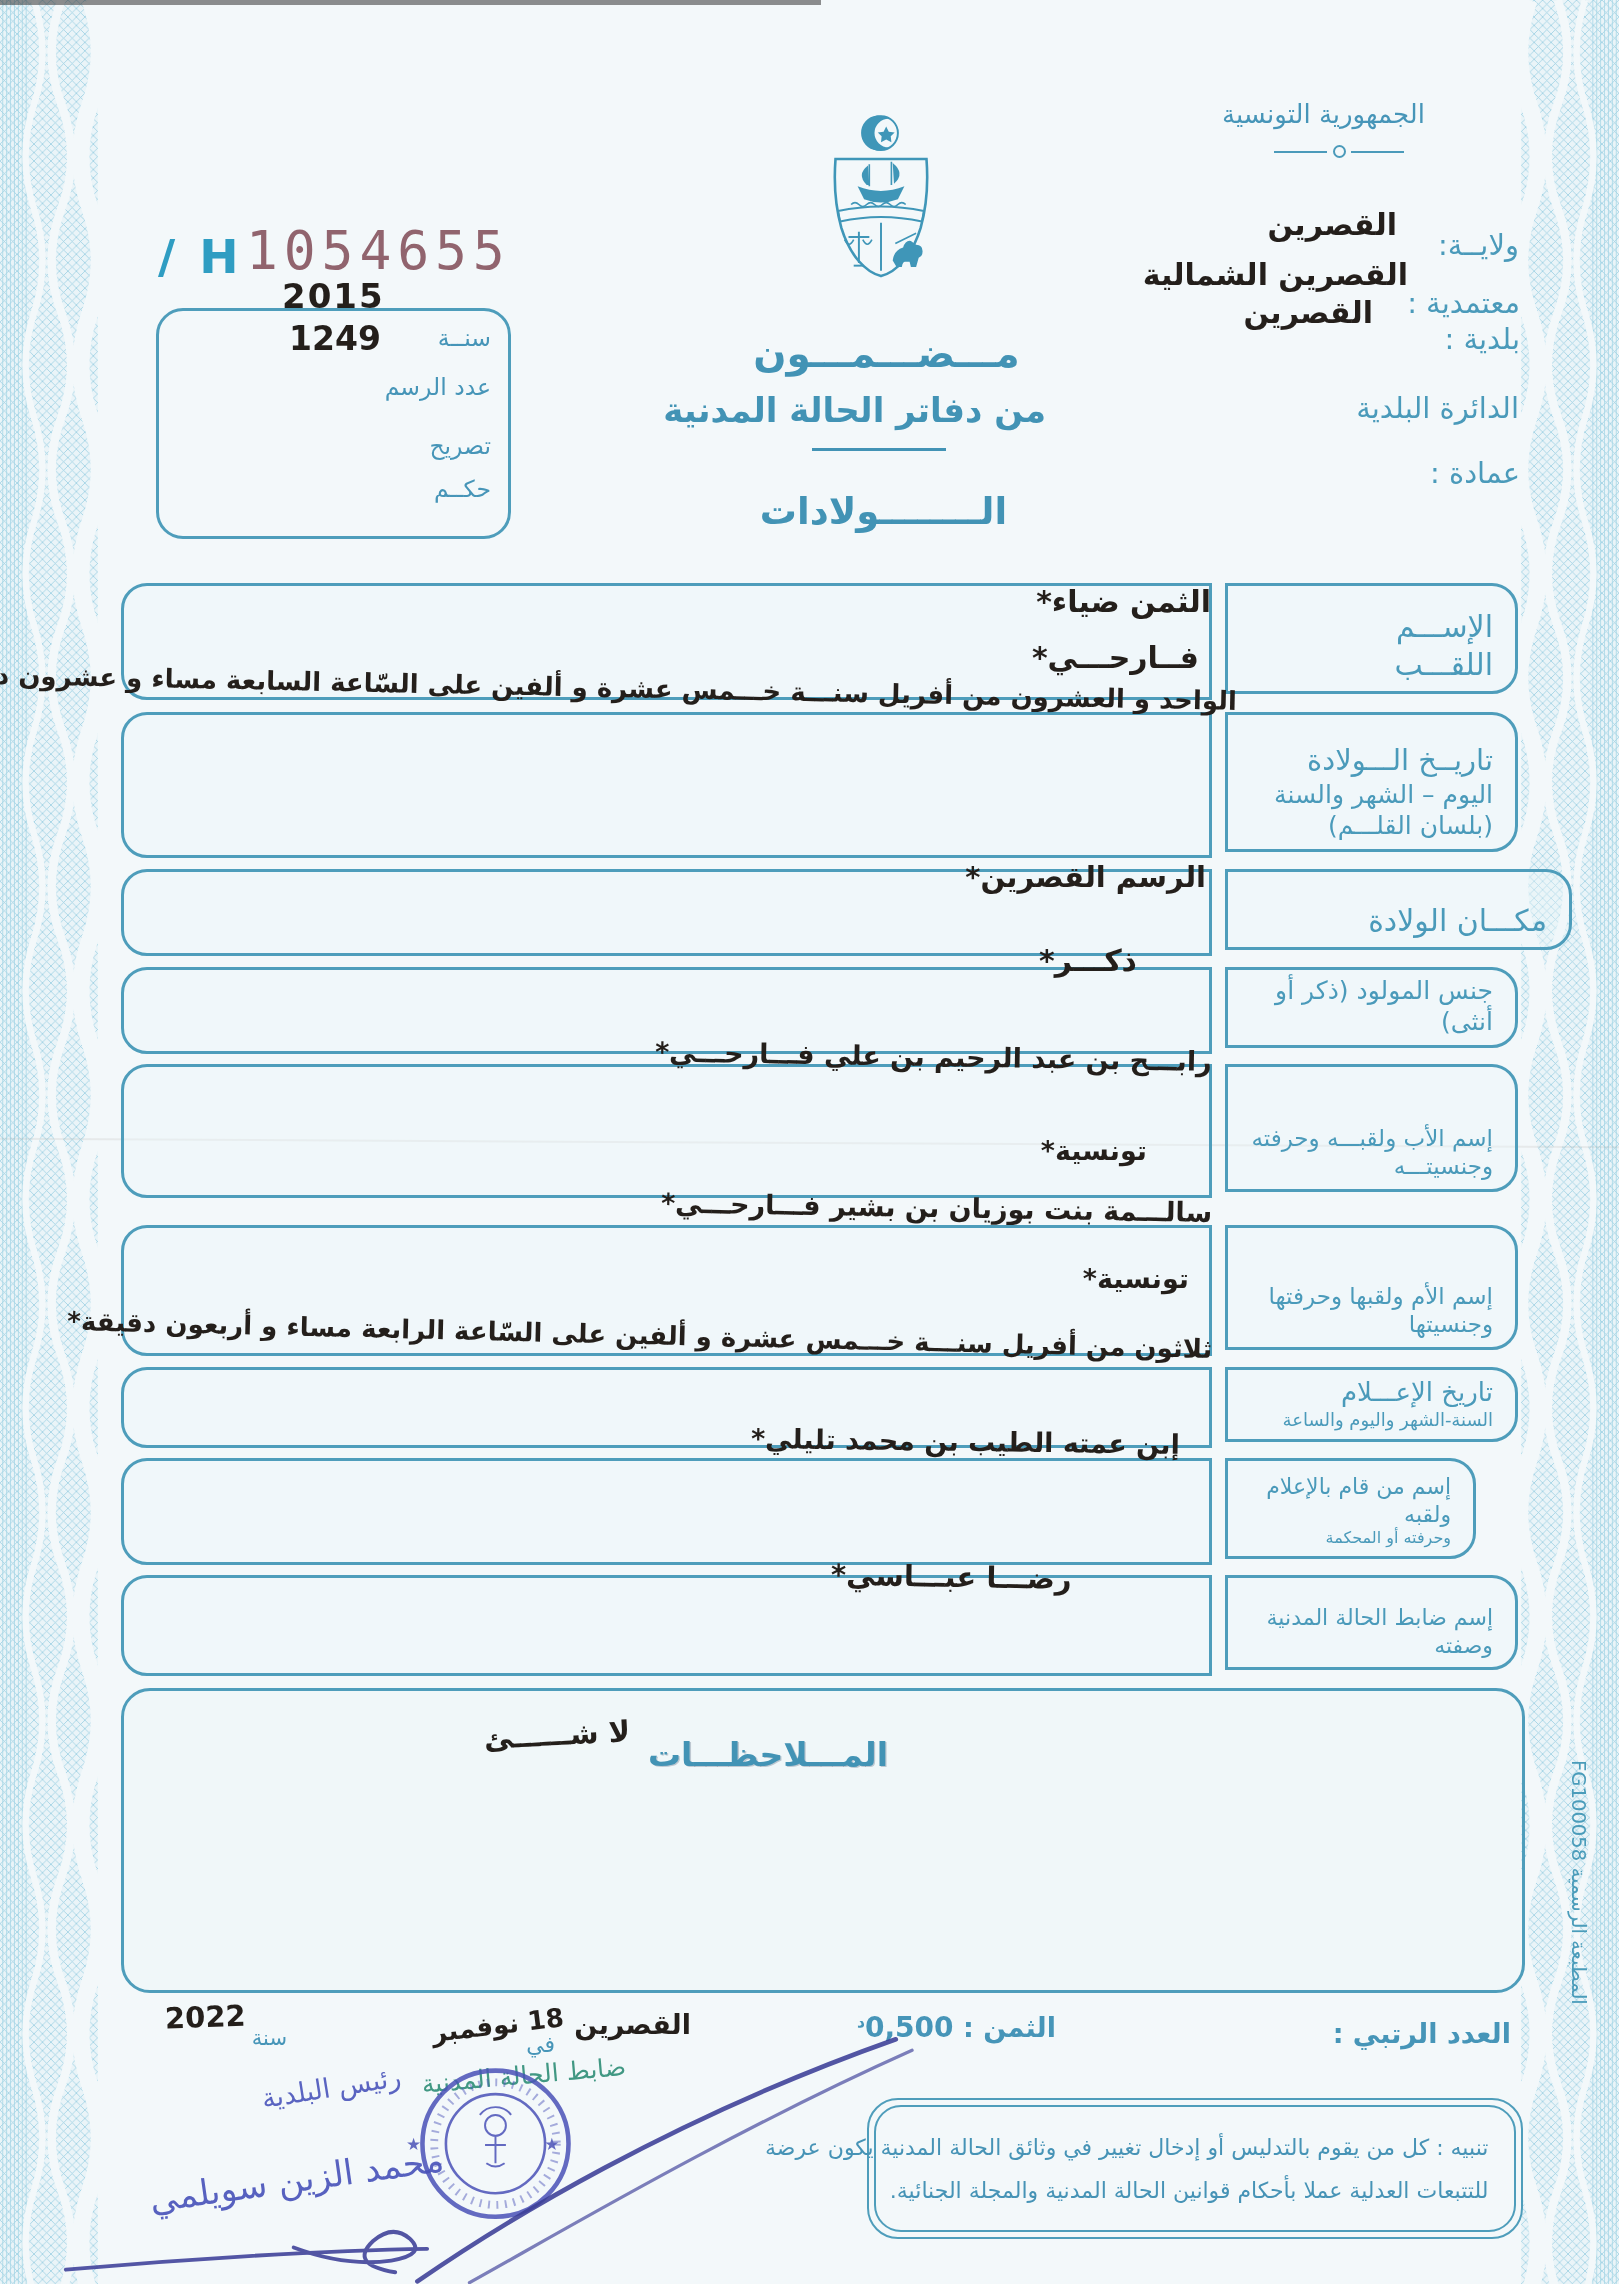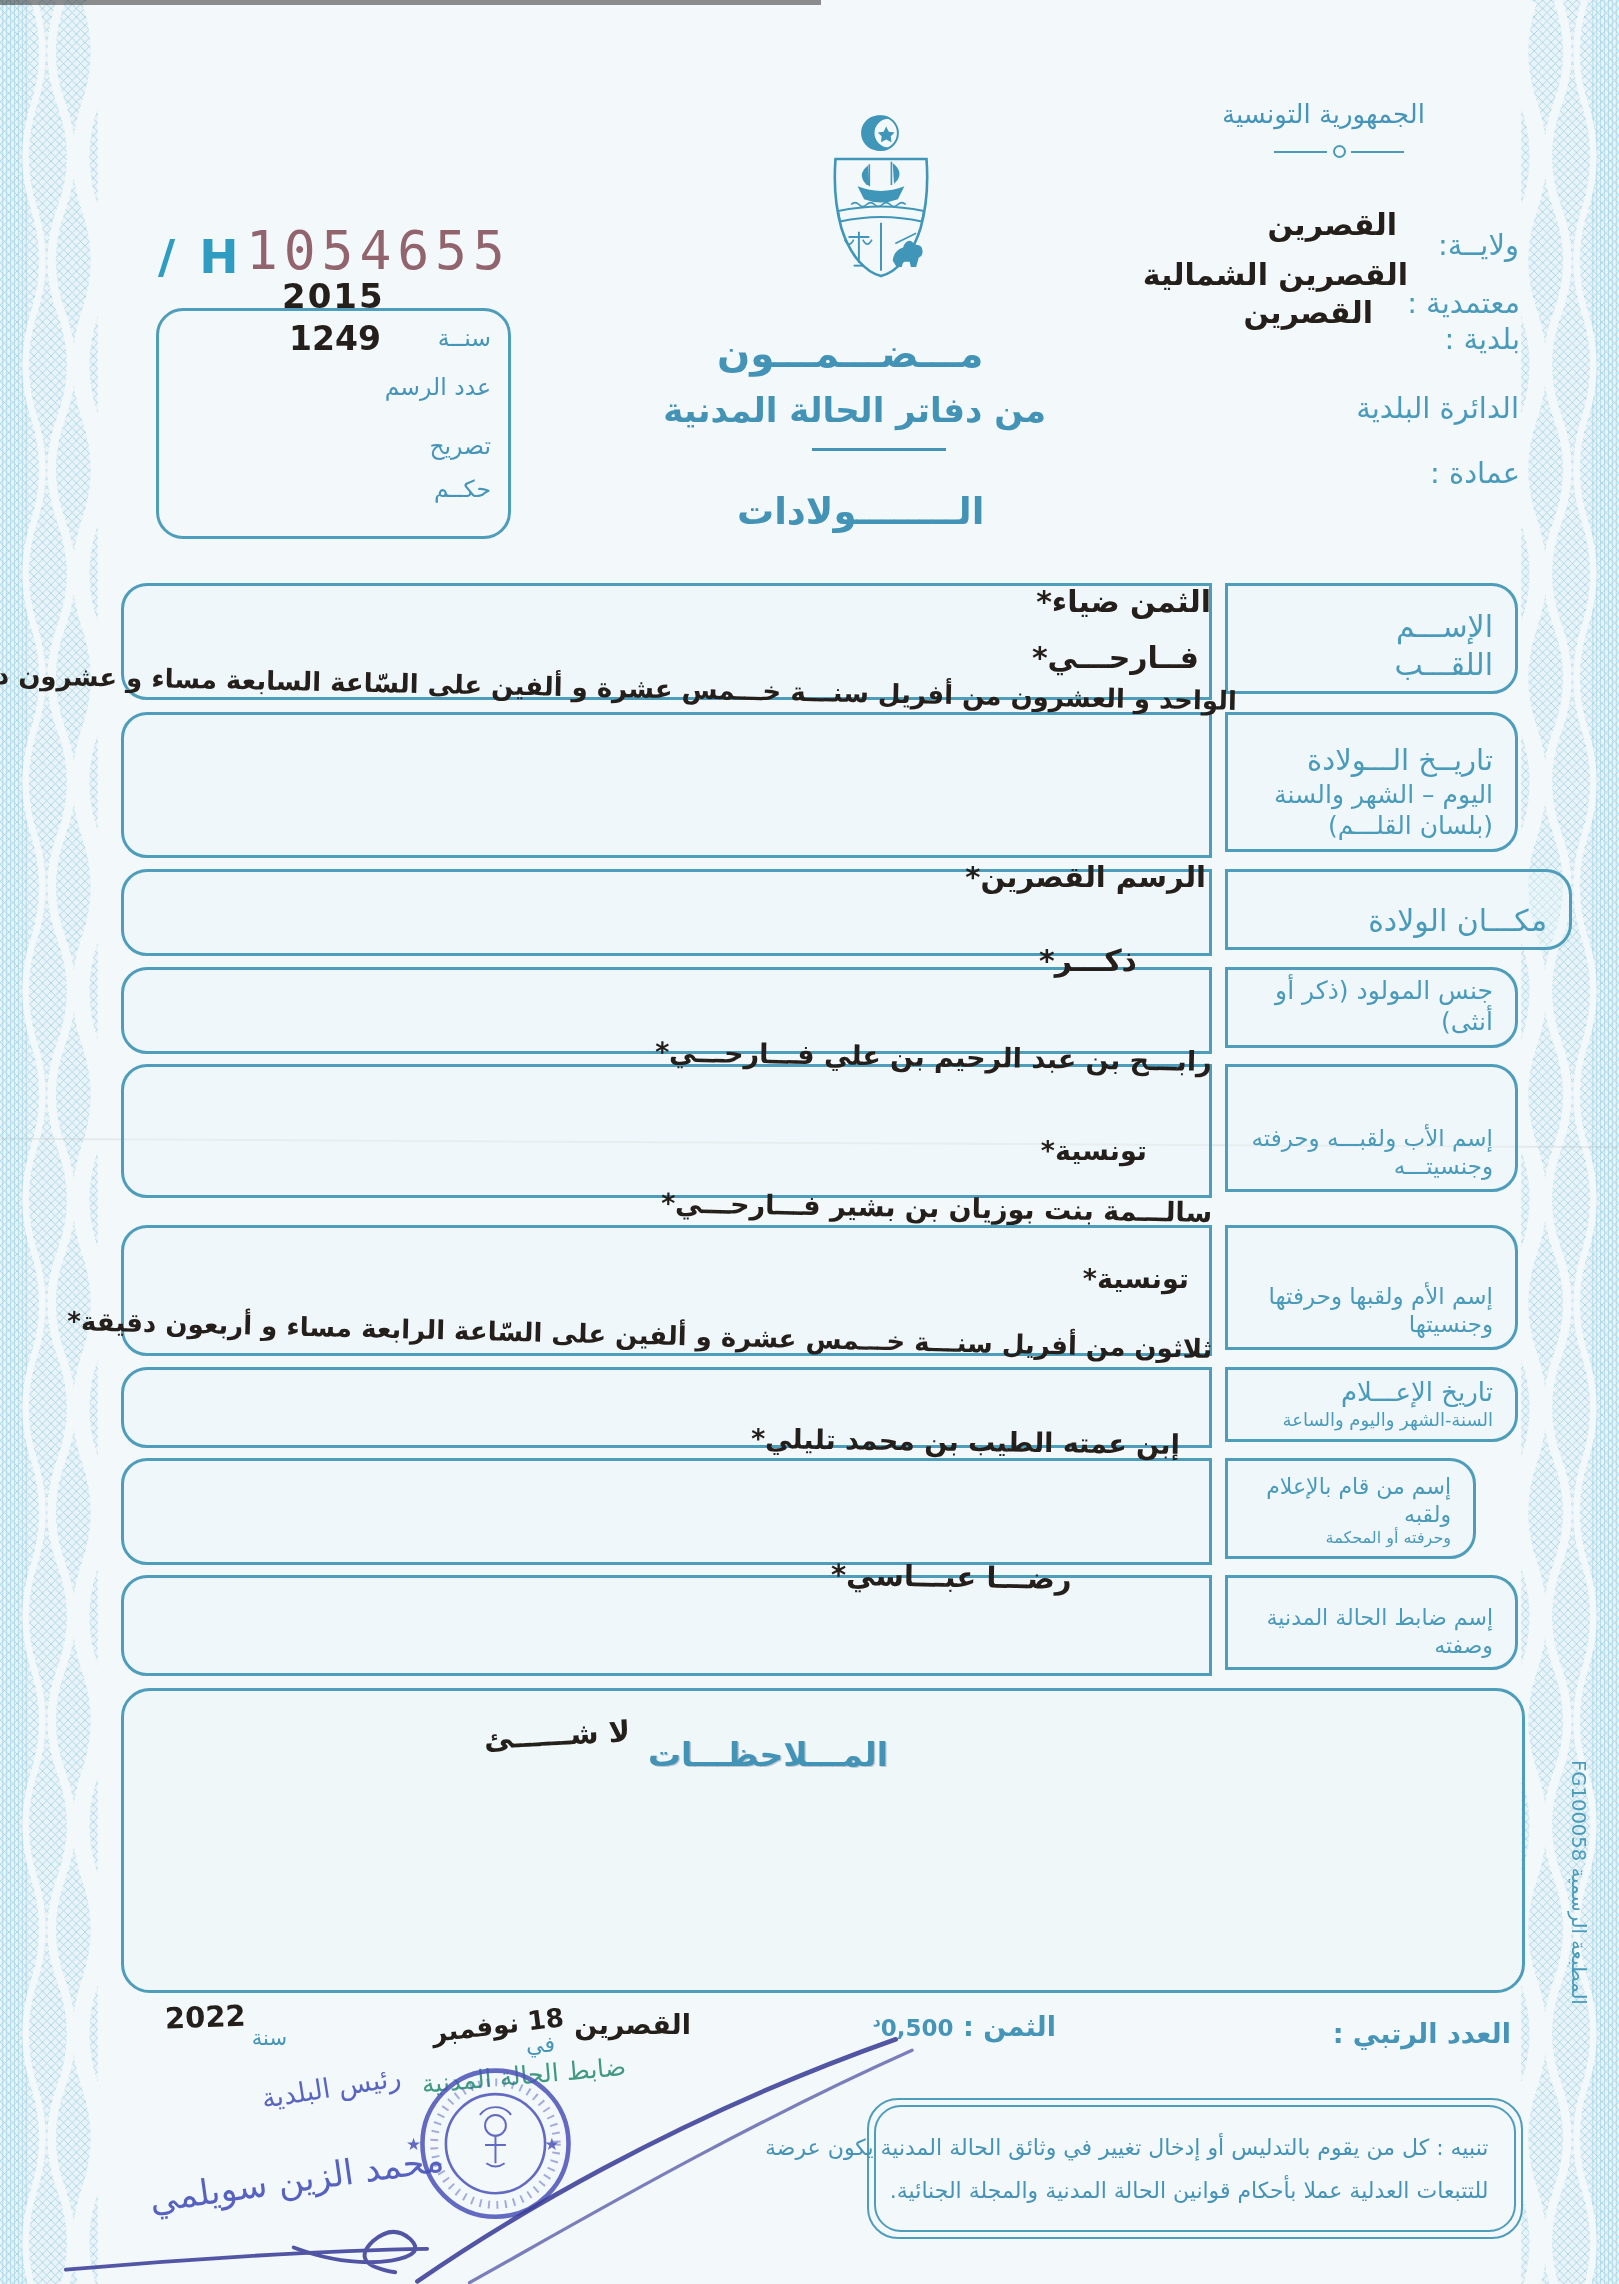--- a/index.html
+++ b/index.html
@@ -19,21 +19,21 @@
     display:flex;flex-direction:column;justify-content:flex-end;
     padding:7.8px 22px 7.8px 7.8px;box-sizing:border-box;
     background:rgba(236,245,250,.35);
   }
   .notesbox{border:3.3px solid #4e9dbb;border-radius:29px;background:rgba(236,245,250,.3);}
   .regbox{border:3.3px solid #4e9dbb;border-radius:27px;}
   .warn-outer{border:2.6px solid #4e9dbb;border-radius:31px;}
   .warn-inner{position:absolute;inset:4.6px;border:2px solid #4e9dbb;border-radius:27px;
     display:flex;flex-direction:column;justify-content:center;gap:18px;padding:16px 26px;box-sizing:border-box;}
   .warn-line{color:#4693b6;font-size:22px;text-align:center;direction:rtl;white-space:nowrap;}
-  .title{color:#4293b5;font-weight:bold;text-align:left;direction:rtl;white-space:nowrap;}
+  .title{color:#4293b5;font-weight:bold;text-align:center;direction:rtl;white-space:nowrap;}
   .admin-lbl{position:absolute;color:#4a9aba;font-size:29px;white-space:nowrap;direction:rtl;}
   .admin-val{position:absolute;color:#241f1b;font-weight:bold;font-size:30px;white-space:nowrap;direction:rtl;}
   .divline{height:0;border-top:2px solid #4a9aba;}
   .sup{font-size:15.6px;vertical-align:super;}
   .crease{position:absolute;left:0;width:100%;height:2px;background:rgba(120,110,95,.10);}
 </style>
 </head>
 <body>
 
 <svg class="abs" style="left:0;top:0" width="98" height="2284" viewBox="0 0 150 3504">
@@ -203,21 +203,21 @@
 <div class="val" style="right:472px;top:1135px;font-size:27px">تونسية*</div>
 <div class="val" style="right:407px;top:1197px;font-size:27px;transform:rotate(1deg);transform-origin:right center">سالـــمة بنت بوزيان بن بشير فـــارحـــي*</div>
 <div class="val" style="right:430px;top:1263px;font-size:27px">تونسية*</div>
 <div class="val" style="right:407px;top:1334px;font-size:26px;transform:rotate(1.4deg);transform-origin:right center">ثلاثون من أفريل سنـــة خـــمس عشرة و ألفين على السّاعة الرابعة مساء و أربعون دقيقة*</div>
 <div class="val" style="right:439px;top:1429px;font-size:27px;transform:rotate(0.8deg);transform-origin:right center">إبن عمته الطيب بن محمد تليلي*</div>
 <div class="val" style="right:547px;top:1562px;font-size:29px;transform:rotate(1deg);transform-origin:right center">رضـــا عبـــاسي*</div>
 
 <div class="abs blue" style="right:108px;top:2018px;font-size:27px;font-weight:bold;direction:rtl">العدد الرتبي :</div>
 <div class="abs blue" style="right:563px;top:2011px;font-size:27px;font-weight:bold;direction:rtl;white-space:nowrap">
   <span>الثمن :</span>
-  <span style="font-size:23px">0,500</span><span class="sup">د</span>
+  <span style="font-size:28px">0,500</span><span class="sup">د</span>
 </div>
 <div class="val" style="right:928px;top:2009px;font-size:27px">القصرين</div>
 <div class="val" style="right:1055px;top:2002px;font-size:26px;transform:rotate(-7deg);transform-origin:right center">18 نوفمبر</div>
 <div class="abs blue" style="right:1064px;top:2032px;font-size:22px;direction:rtl">في</div>
 <div class="abs blue" style="right:1332px;top:2026px;font-size:21px;direction:rtl">سنة</div>
 <div class="val" style="right:1373px;top:2000px;font-size:29px;transform:rotate(-2deg)">2022</div>
 
 <div class="abs warn-outer" style="left:867px;top:2098px;width:652px;height:137px">
   <div class="warn-inner">
     <div class="warn-line">تنبيه : كل من يقوم بالتدليس أو إدخال تغيير في وثائق الحالة المدنية يكون عرضة</div>

